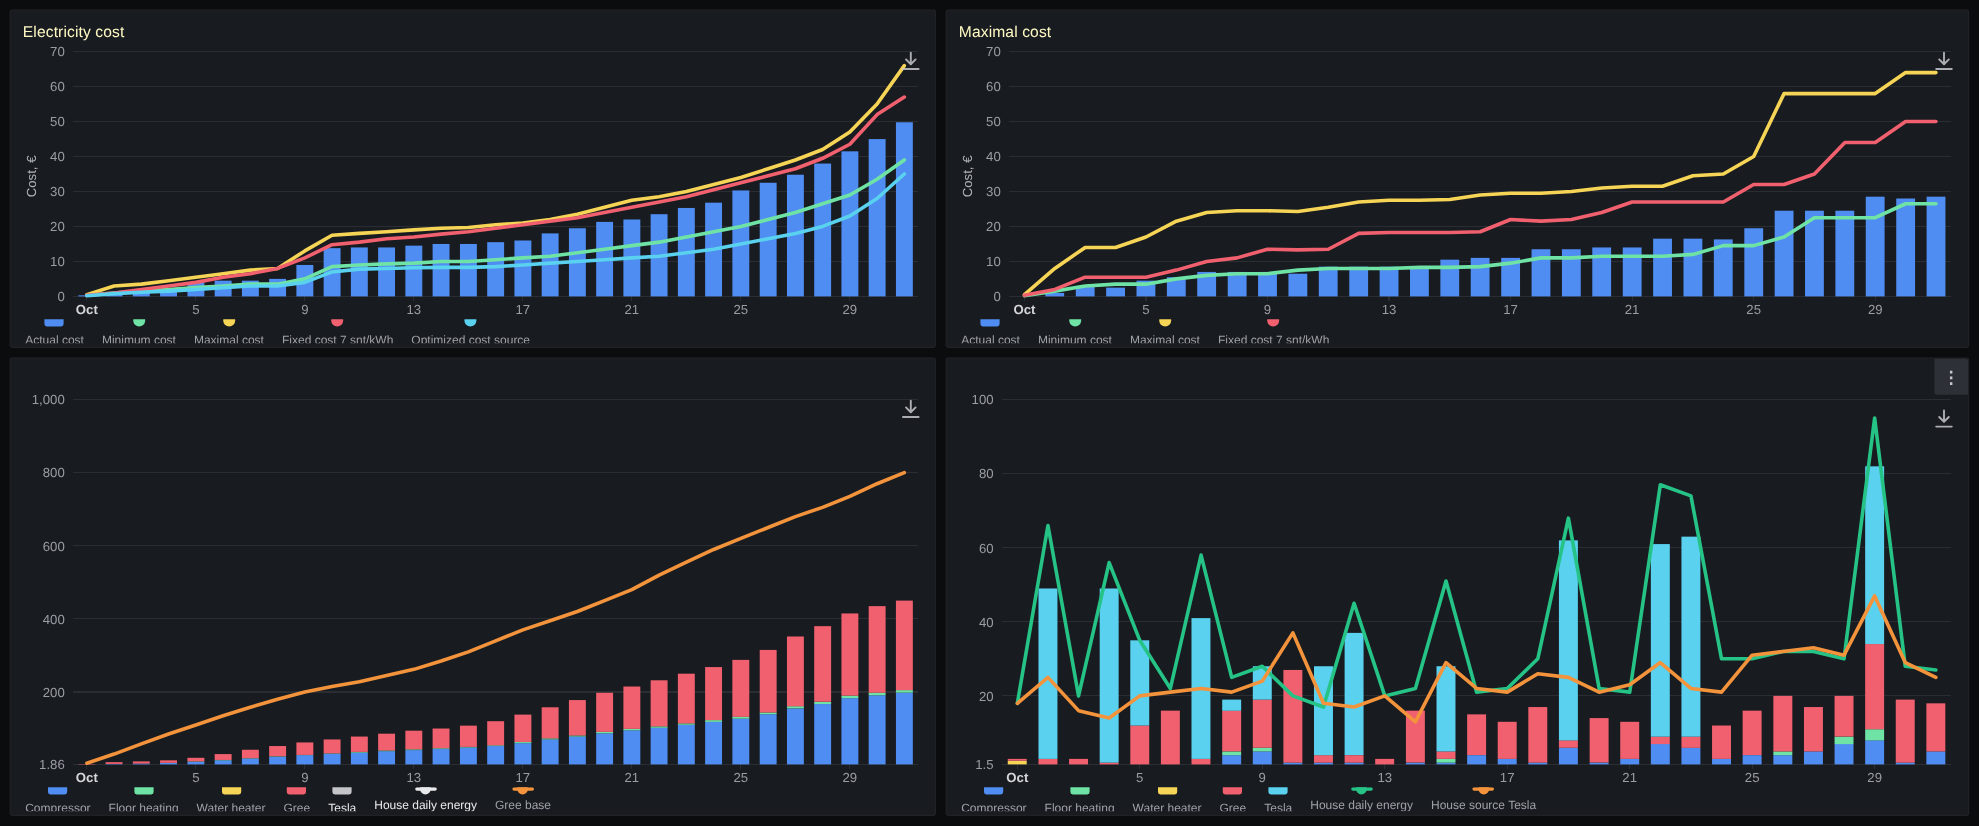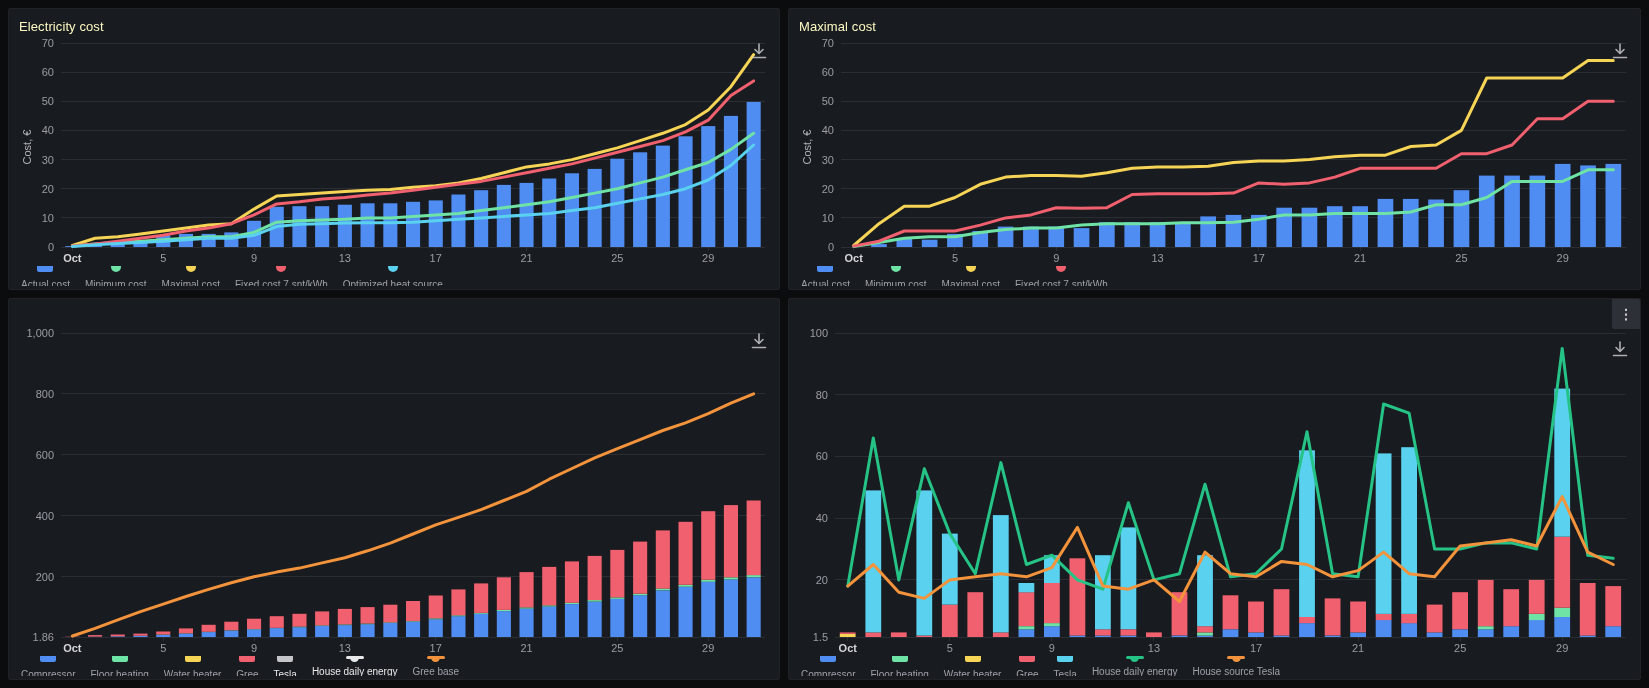--- a/index.html
+++ b/index.html
@@ -124,21 +124,21 @@
         <span class="legend-item">
           <span class="marker dot" style="background: rgb(246, 212, 86);"></span>
           <span>Maximal cost</span>
         </span>
         <span class="legend-item">
           <span class="marker dot" style="background: rgb(241, 96, 110);"></span>
           <span>Fixed cost 7 snt/kWh</span>
         </span>
         <span class="legend-item">
           <span class="marker dot" style="background: rgb(89, 209, 239);"></span>
-          <span>Optimized heat source</span>
+          <span>Optimized cost source</span>
         </span>
       </div>
     <svg class="download-btn" viewBox="0 0 20 20">
       <g fill="none" stroke="#c7c8cd" stroke-width="1.6" stroke-linecap="round" stroke-linejoin="round">
         <path d="M10 3 L10 12"></path>
           <path d="M6 8.5 L10 12.5 L14 8.5"></path>
           <path d="M3.5 16.5 L16.5 16.5"></path>
       </g>
     </svg>
   </section>

